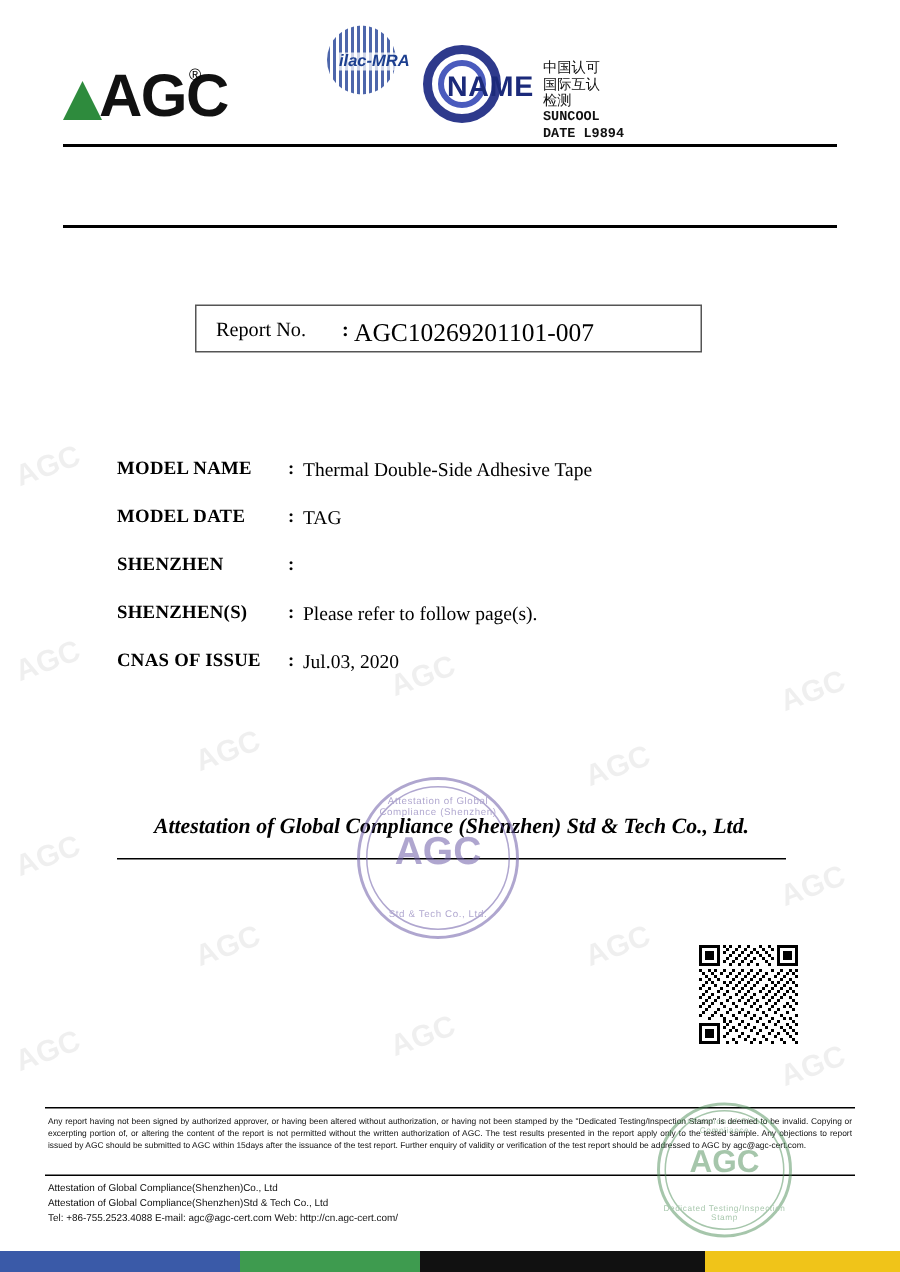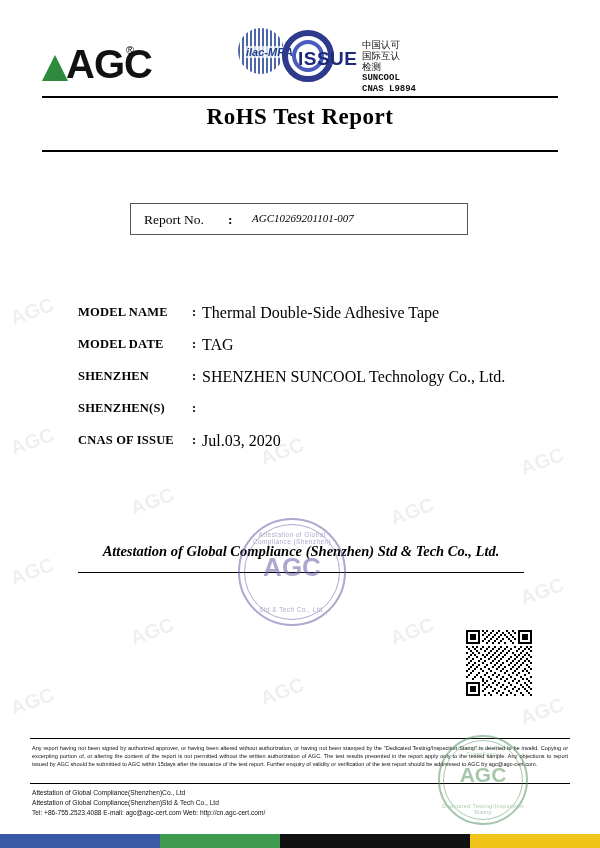--- a/index.html
+++ b/index.html
@@ -55,24 +55,23 @@
     position: absolute;
     left: 126px;
     top: 30px;
     font-family: "Liberation Sans", sans-serif;
     font-size: 11px;
   }
 
   .ilac {
     position: absolute;
     left: 218px;
-    top: 12px;
+    top: 1px;
     width: 78px;
     height: 54px;
-    margin-left: 20px;
   }
   .ilac-circle {
     position: absolute;
     left: 0; top: 2px;
     width: 46px; height: 46px;
     border-radius: 50%;
     background: repeating-linear-gradient(90deg,#2e4b9c 0px,#2e4b9c 2px,#ffffff 2px,#ffffff 4px);
     opacity: .85;
   }
   .ilac-text {
@@ -183,25 +182,24 @@
   }
   .report-colon {
     position: absolute;
     left: 228px;
     top: 212px;
     font-size: 13.5px;
     font-weight: bold;
   }
   .report-value {
     position: absolute;
-    left: 252px;
+    left: 236px;
     top: 212px;
-    font-size: 11px;
+    font-size: 17px;
     font-family: "Liberation Serif", serif;
-    font-style: italic;
   }
 
   
   .fields {
     position: absolute;
     left: 78px;
     top: 303px;
     width: 460px;
   }
   .field-row {
@@ -222,21 +220,21 @@
     position: absolute;
     left: 114px;
     top: 0;
     font-size: 12.5px;
     font-weight: bold;
   }
   .field-value {
     position: absolute;
     left: 124px;
     top: 1px;
-    font-size: 16px;
+    font-size: 13px;
     font-family: "Liberation Serif", serif;
   }
 
   
   .attestation {
     position: absolute;
     left: 78px;
     top: 543px;
     width: 446px;
     text-align: center;
@@ -401,34 +399,33 @@
     </div>
     <div class="agc-reg">®</div>
 
     <div class="ilac">
       <div class="ilac-circle"></div>
       <div class="ilac-text">ilac-MRA</div>
     </div>
 
     <div class="cnas-logo">
       <div class="cnas-ring"></div>
-      <div class="cnas-word">ISSUE</div>
+      <div class="cnas-word">NAME</div>
     </div>
 
     <div class="cnas-txt">
       <div class="cn">中国认可</div>
       <div class="cn">国际互认</div>
       <div class="cn">检测</div>
       <div class="en">SUNCOOL</div>
-      <div class="en">CNAS L9894</div>
+      <div class="en">DATE L9894</div>
     </div>
   </div>
 
   <div class="title-rule-top"></div>
-  <div class="doc-title">RoHS Test Report</div>
   <div class="title-rule-bottom"></div>
 
   <div class="report-box"></div>
   <div class="report-label">Report No.</div>
   <div class="report-colon">:</div>
   <div class="report-value">AGC10269201101-007</div>
 
   <div class="fields">
 
     <div class="field-row">
@@ -439,26 +436,26 @@
 
     <div class="field-row">
       <span class="field-label">MODEL DATE</span>
       <span class="field-colon">:</span>
       <span class="field-value">TAG</span>
     </div>
 
     <div class="field-row">
       <span class="field-label">SHENZHEN</span>
       <span class="field-colon">:</span>
-      <span class="field-value">SHENZHEN  SUNCOOL  Technology Co., Ltd.</span>
     </div>
 
     <div class="field-row">
       <span class="field-label">SHENZHEN(S)</span>
       <span class="field-colon">:</span>
+      <span class="field-value">Please refer to follow page(s).</span>
     </div>
 
     <div class="field-row">
       <span class="field-label">CNAS OF ISSUE</span>
       <span class="field-colon">:</span>
       <span class="field-value">Jul.03, 2020</span>
     </div>
   </div>
 
   <div class="wm" style="left:10px;  top:300px;">AGC</div>

